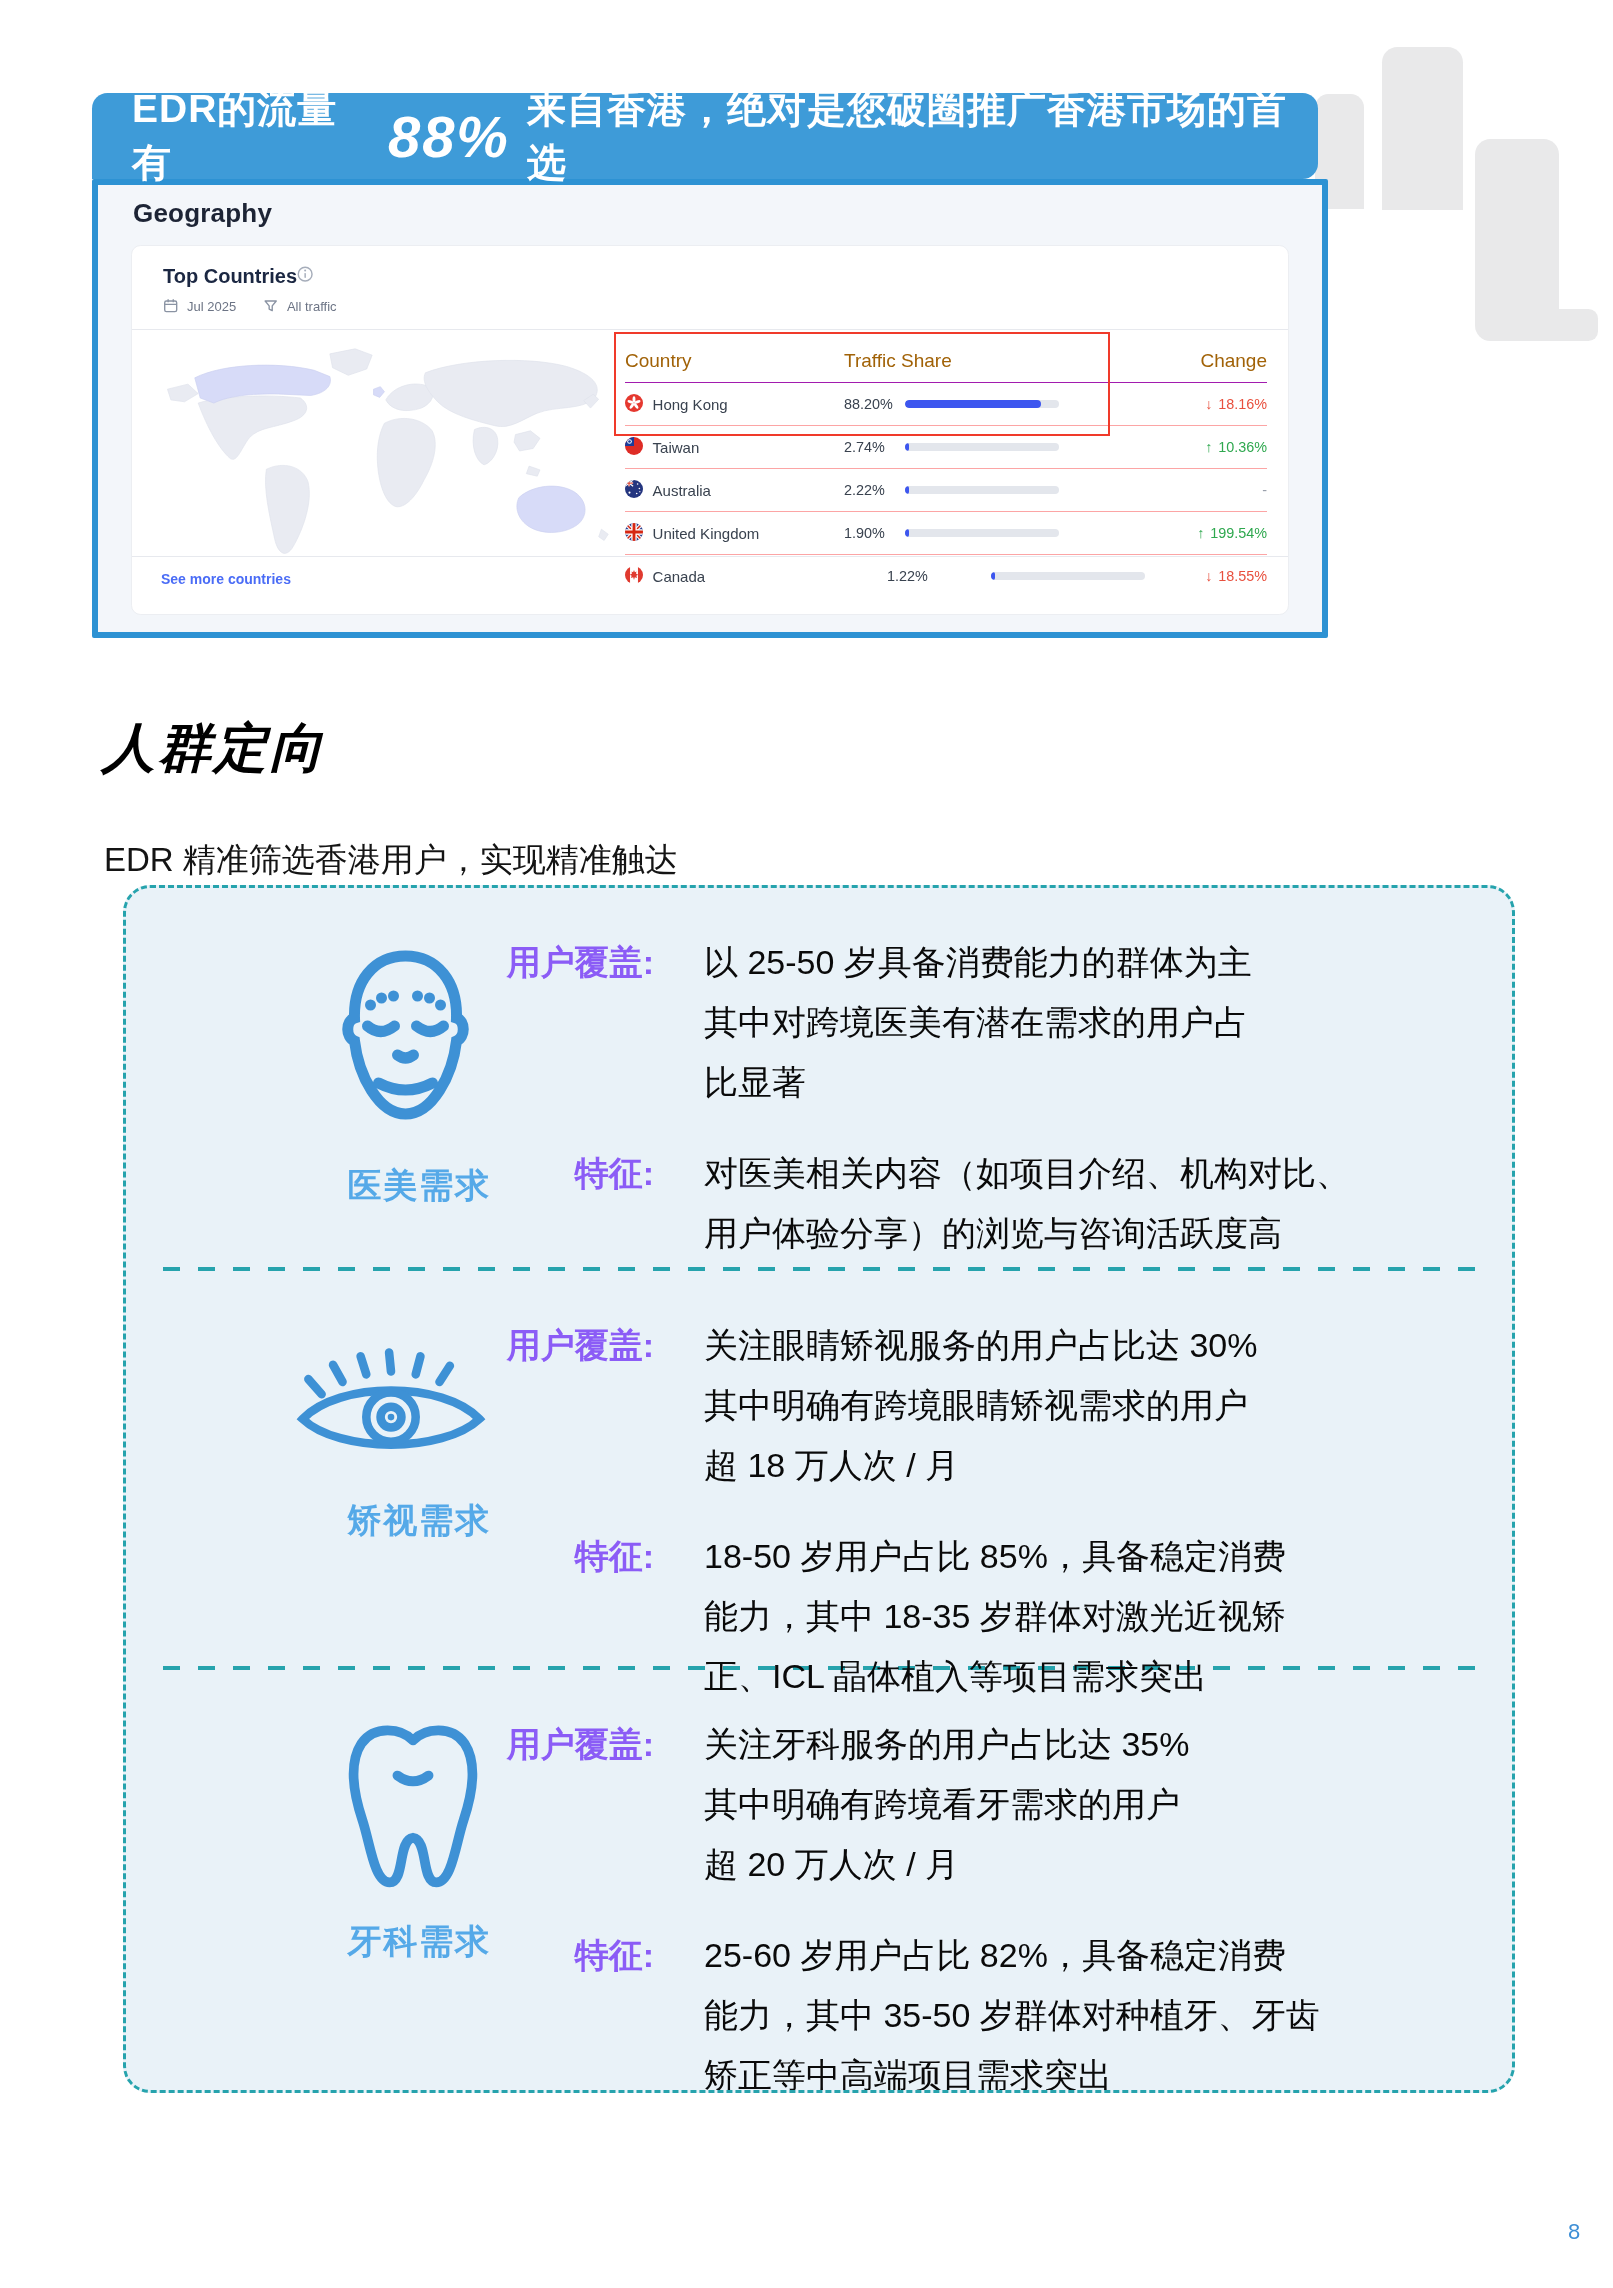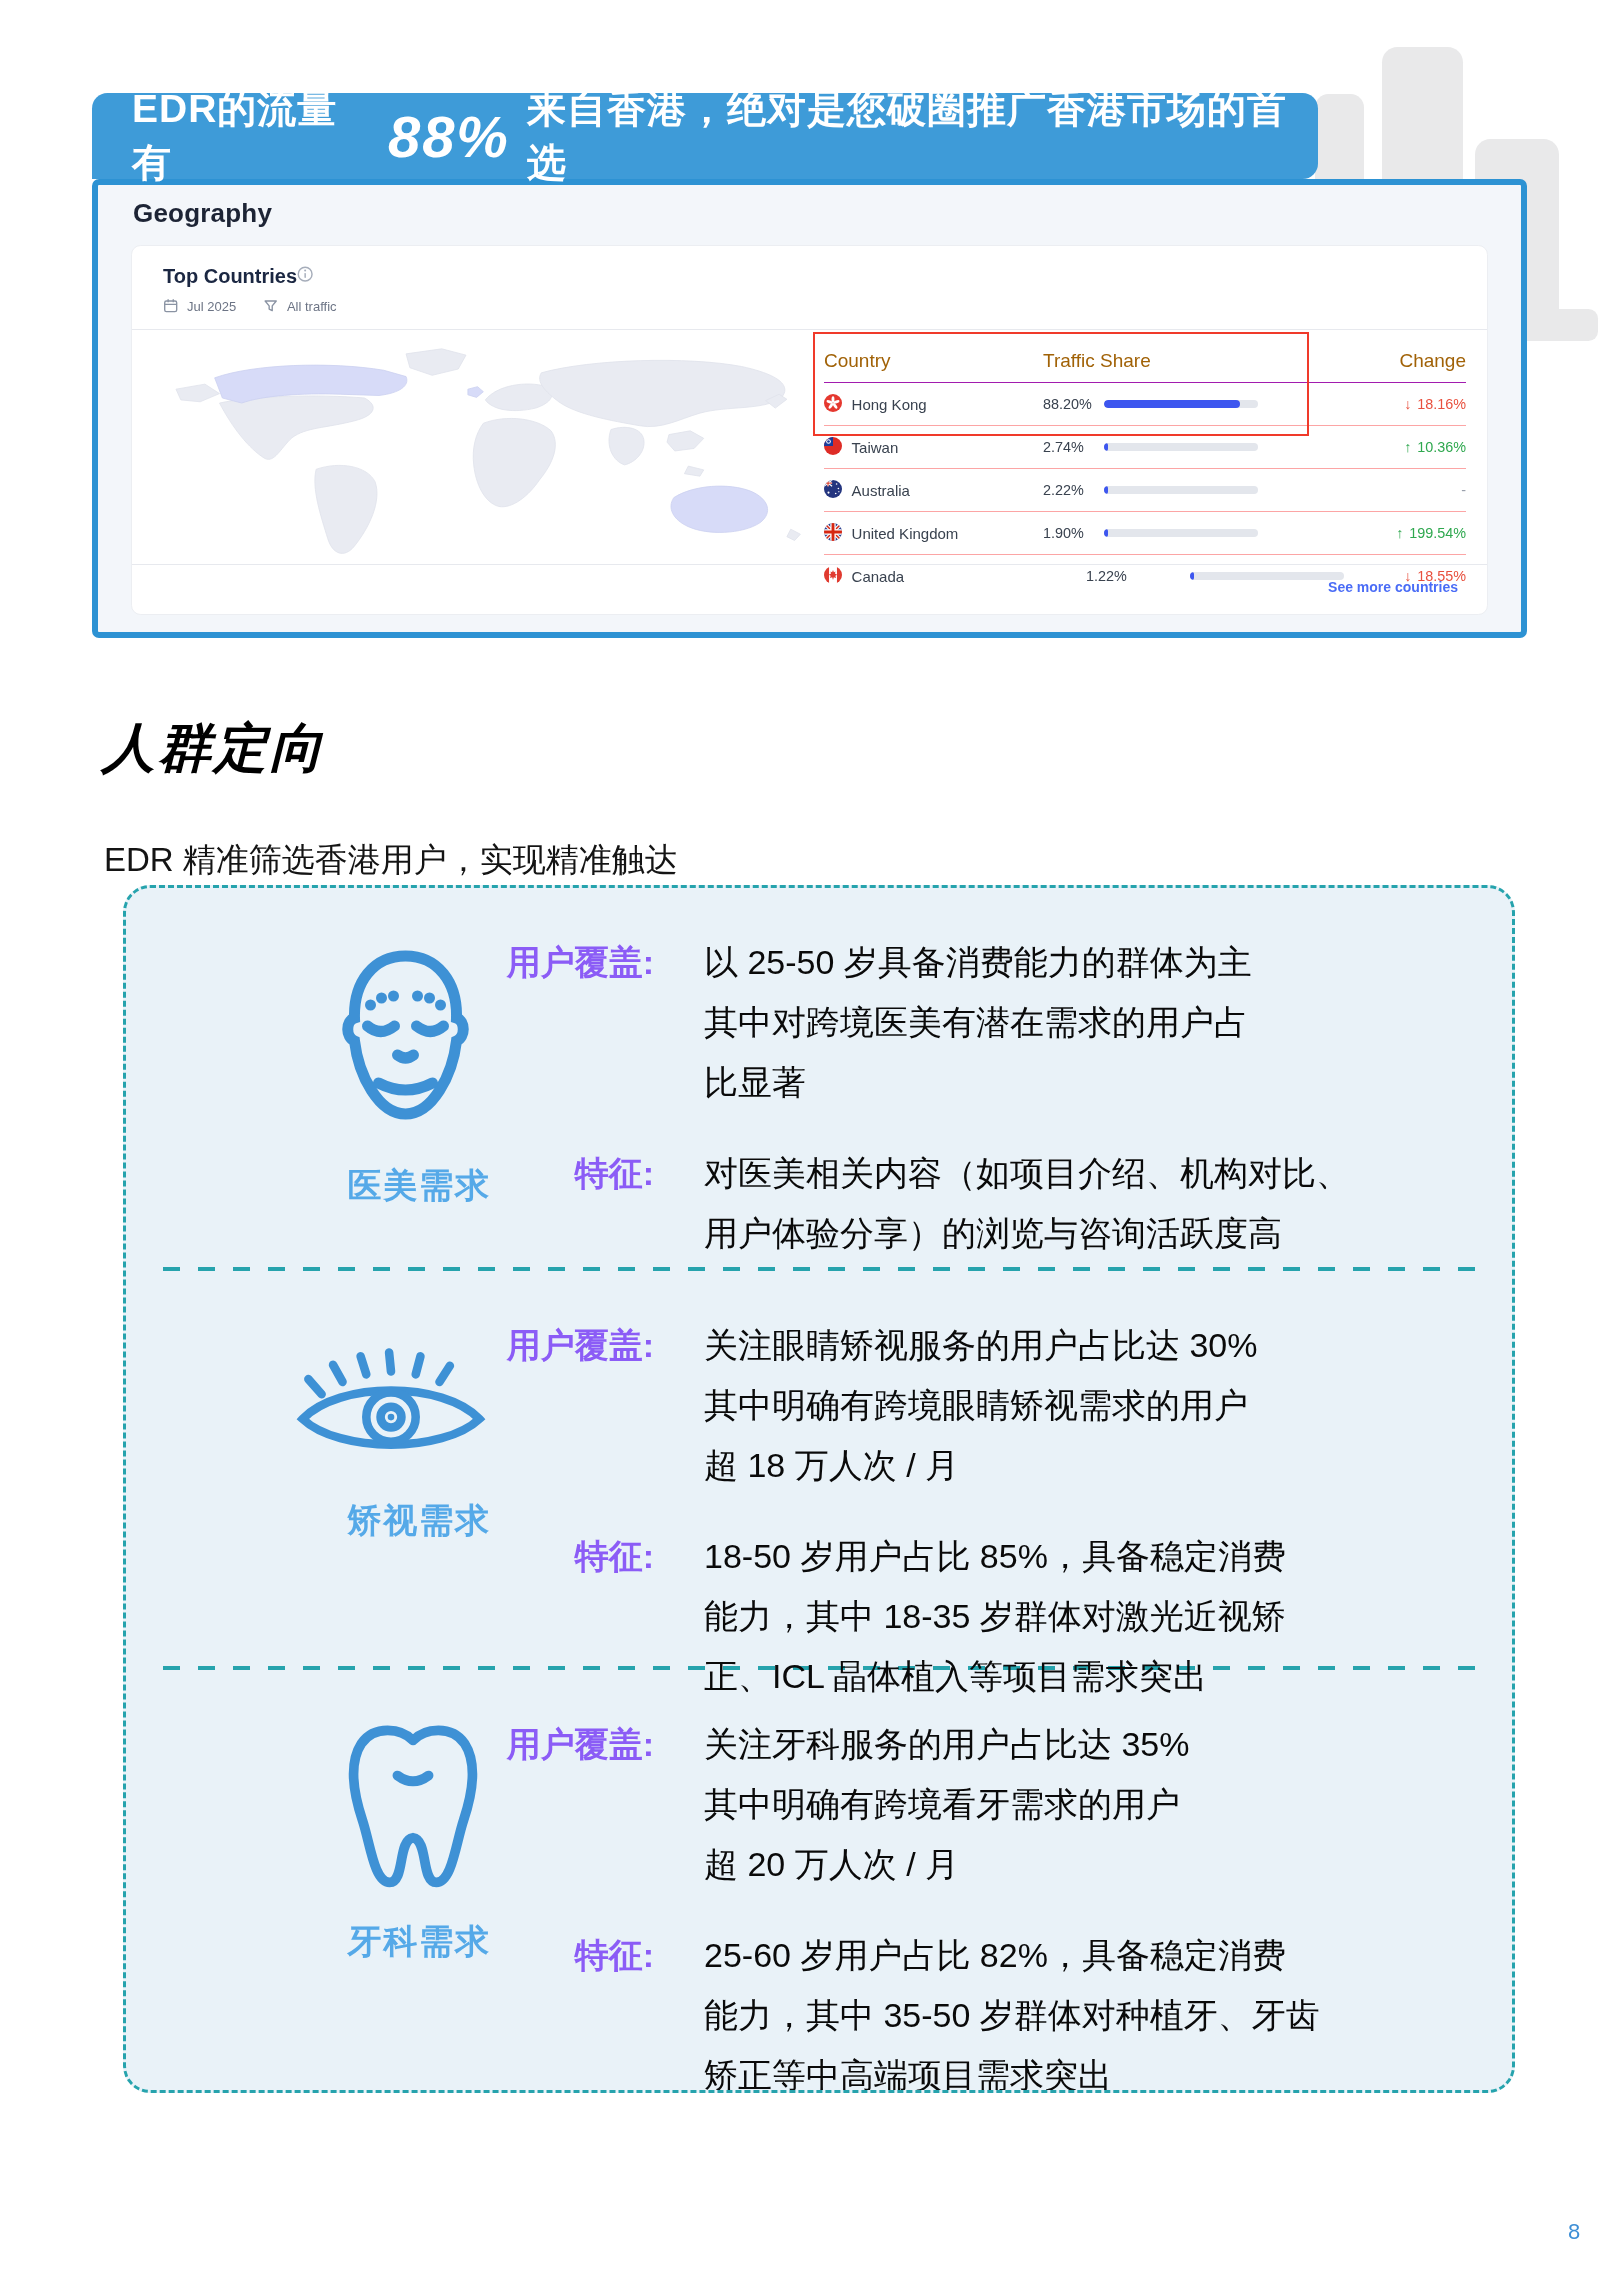--- a/index.html
+++ b/index.html
@@ -12,22 +12,22 @@
   .bar-c{left:1475px;top:139px;width:84px;height:202px;border-radius:15.4px;}
   .bar-d{left:1535px;top:309px;width:63px;height:32px;border-radius:9.6px;}
   
   #banner{position:absolute;left:92px;top:93px;width:1226px;height:86px;background:#3E9BD8;
           border-radius:15.4px 15.4px 15.4px 0;display:flex;align-items:center;padding-left:40px;
           box-sizing:border-box;z-index:3;color:#fff;}
   .banner-prefix,.banner-suffix{font-size:39px;font-weight:700;letter-spacing:1px;}
   .banner-pct{font-size:58px;font-weight:800;font-style:italic;margin:0 13.4px;letter-spacing:1.9px;}
   .banner-suffix{margin-left:3.8px;}
   
-  #geo-box{position:absolute;left:92px;top:179px;width:1435px;height:459px;background:#F3F6FA;
-           border:6.7px solid #2D92D3;border-radius:7px;box-sizing:border-box;z-index:2;}
+  #geo-box{position:absolute;left:92px;top:179px;width:1236px;height:459px;background:#F3F6FA;
+           border:6.7px solid #2D92D3;border-radius:2px;box-sizing:border-box;z-index:2;}
   .geo-title{position:absolute;left:35px;top:13.4px;font-size:26px;font-weight:600;color:#1D2435;letter-spacing:0.2px;}
   .geo-card{position:absolute;left:33px;top:60px;right:33px;bottom:17.3px;background:#fff;
             border:1px solid #ECEEF2;border-radius:9.6px;box-sizing:border-box;}
   .card-header{padding:19px 31px 13.4px;border-bottom:1px solid #E7E9EE;}
   .tc-row{display:flex;align-items:center;gap:0;}
   .tc-title{font-size:20px;font-weight:700;color:#1B2742;}
   .date-row{display:flex;align-items:center;gap:8.6px;margin-top:9.6px;font-size:13px;color:#6C7485;}
   .date-row .sep{width:9.6px;}
   .card-content{display:flex;padding:3.8px 21px 0 15.4px;}
   .map-wrap{flex:1;padding-top:5.8px;}
@@ -41,22 +41,22 @@
   .c-country{display:flex;align-items:center;gap:9.6px;font-size:15px;color:#39424F;}
   .c-share{font-size:14.4px;color:#39424F;}
   .bar-track{width:154px;height:8.6px;background:#E3E6EC;border-radius:4.8px;overflow:hidden;}
   .bar-fill{height:100%;background:#3D56EF;border-radius:4.8px;min-width:3.8px;}
   .c-change{display:flex;justify-content:flex-end;align-items:center;gap:5.8px;font-size:14.4px;}
   .c-change.down{color:#E8503E;}
   .c-change.up{color:#2FA84F;}
   .c-change.none{color:#9AA0AC;}
   .red-box{position:absolute;left:-11.5px;top:-1.9px;width:492px;height:100px;
            border:2.9px solid #F03A2A;pointer-events:none;}
-  .card-footer{position:absolute;left:0;right:0;bottom:4px;border-top:1px solid #E7E9EE;
-               padding:13.4px 29px;text-align:right;box-sizing:border-box;}
+  .card-footer{position:absolute;left:0;right:0;bottom:12px;border-top:1px solid #E7E9EE;
+               padding:13.4px 29px;text-align:left;box-sizing:border-box;}
   .see-more{font-size:14px;font-weight:700;color:#4A6CF6;cursor:pointer;text-decoration:none;}
   
   #audience-title{position:absolute;left:102px;top:713px;font-size:53px;font-weight:800;
                   font-style:italic;color:#000;letter-spacing:2.9px;}
   #audience-subtitle{position:absolute;left:104px;top:838px;font-size:33px;color:#141414;}
   #dashed-box{position:absolute;left:123px;top:885px;width:1392px;height:1208px;
               border:3.8px dashed #26A3AD;border-radius:27px;background:#E9F2F8;
               box-sizing:border-box;z-index:2;overflow:hidden;}
   .aud-section{display:grid;grid-template-columns:307px 1fr;padding:44px 42px 0 58px;box-sizing:border-box;}
   .sec-1{height:379px;}

